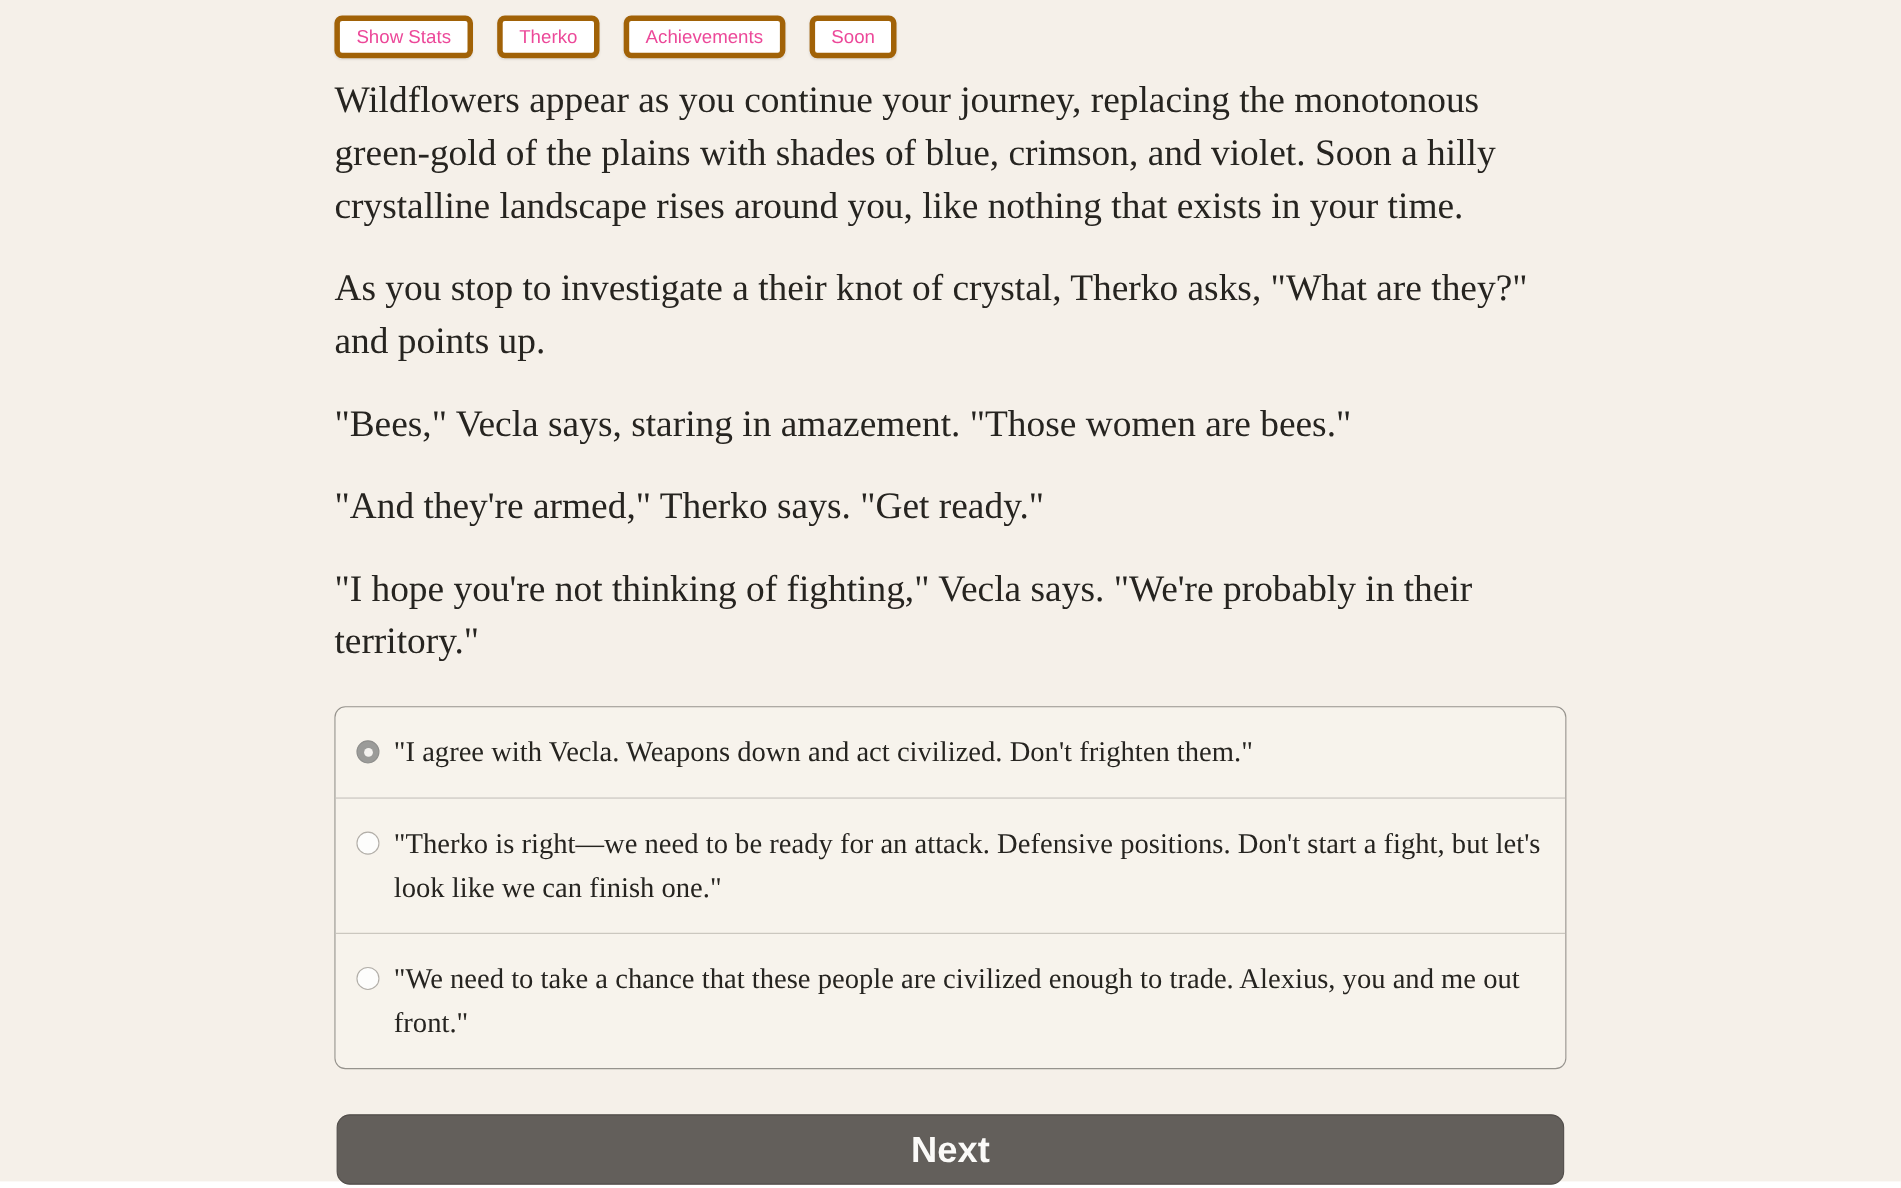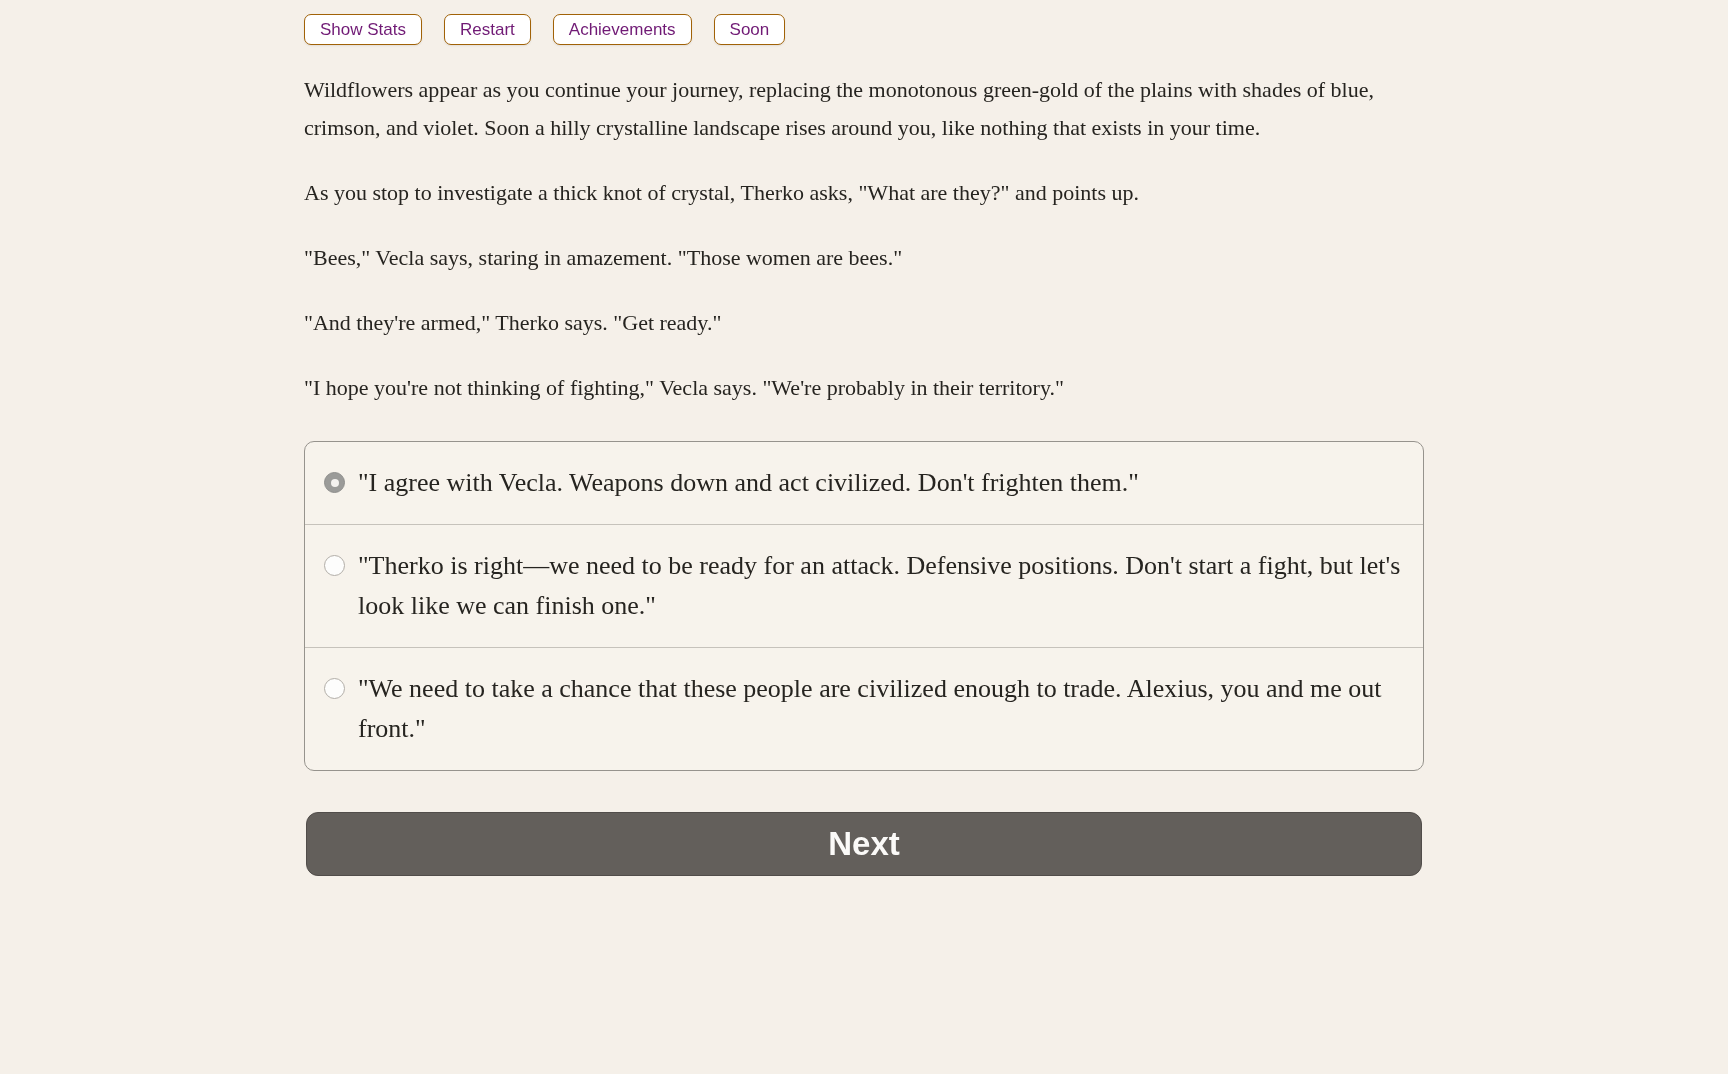--- a/index.html
+++ b/index.html
@@ -21,36 +21,36 @@
     padding-top: 14px;
   }
   
   .toolbar {
     display: flex;
     gap: 22px;
     font-family: "Liberation Sans", "DejaVu Sans", sans-serif;
   }
   .toolbar-btn {
     background: #ffffff;
-    border: 1px solid #a16207;
+    border: 5px solid #a16207;
     border-radius: 7px;
     padding: 4px 15px;
     font-size: 17px;
     line-height: 21px;
-    color: #701a75;
+    color: #ec4899;
     box-shadow: 0 1px 2px rgba(0,0,0,0.08);
     cursor: pointer;
     font-family: inherit;
     white-space: nowrap;
   }
   
   .story {
-    margin-top: 26px;
-    font-size: 22px;
-    line-height: 38px;
+    margin-top: 15px;
+    font-size: 34px;
+    line-height: 48px;
   }
   .story p {
     margin: 0 0 27px 0;
   }
   
   .choices {
     margin-top: 34px;
     border: 1px solid #96938d;
     border-radius: 10px;
     background: #f7f3ec;
@@ -127,28 +127,28 @@
     z-index: 0;
   }
 </style>
 </head>
 <body>
 
 <div class="content">
 
   <div class="toolbar">
     <button class="toolbar-btn">Show Stats</button>
-    <button class="toolbar-btn">Restart</button>
+    <button class="toolbar-btn">Therko</button>
     <button class="toolbar-btn">Achievements</button>
     <button class="toolbar-btn">Soon</button>
   </div>
 
   <div class="story">
     <p>Wildflowers appear as you continue your journey, replacing the monotonous green-gold of the plains with shades of blue, crimson, and violet. Soon a hilly crystalline landscape rises around you, like nothing that exists in your time.</p>
-    <p>As you stop to investigate a thick knot of crystal, Therko asks, "What are they?" and points up.</p>
+    <p>As you stop to investigate a their knot of crystal, Therko asks, "What are they?" and points up.</p>
     <p>"Bees," Vecla says, staring in amazement. "Those women are bees."</p>
     <p>"And they're armed," Therko says. "Get ready."</p>
     <p>"I hope you're not thinking of fighting," Vecla says. "We're probably in their territory."</p>
   </div>
 
   <div class="choices">
     <div class="choice-row">
       <span class="radio selected"></span>
       <span class="choice-text">"I agree with Vecla. Weapons down and act civilized. Don't frighten them."</span>
     </div>

